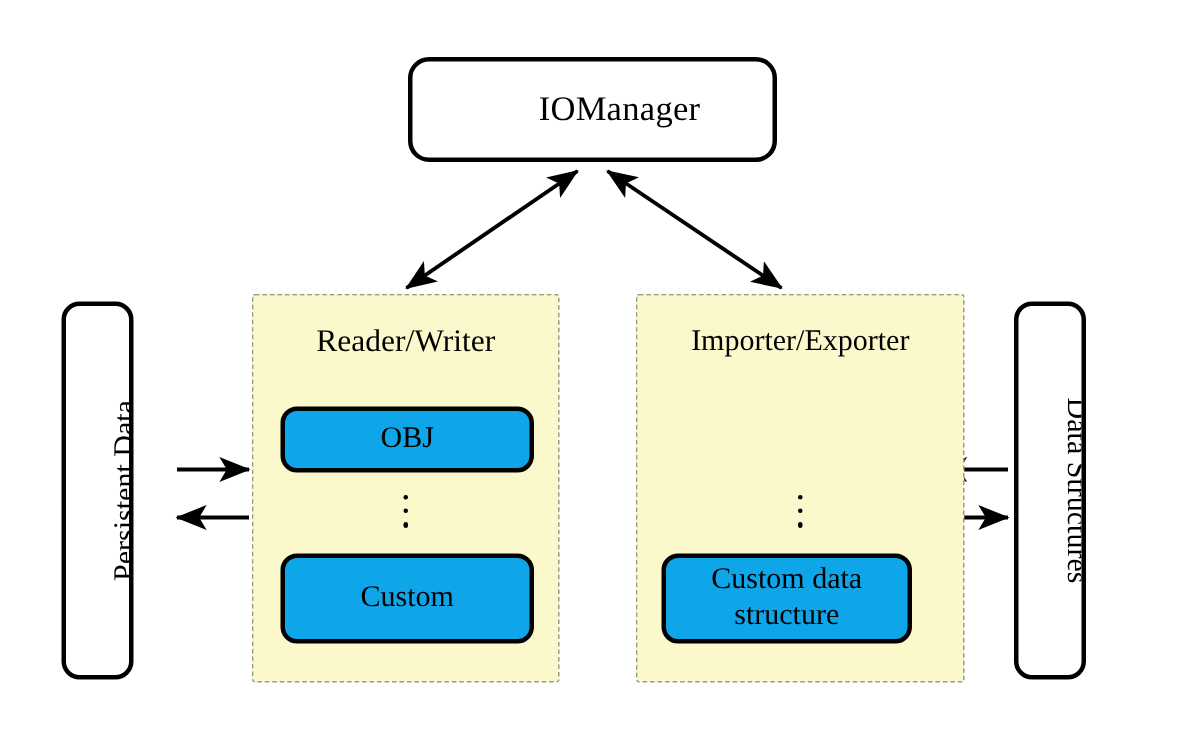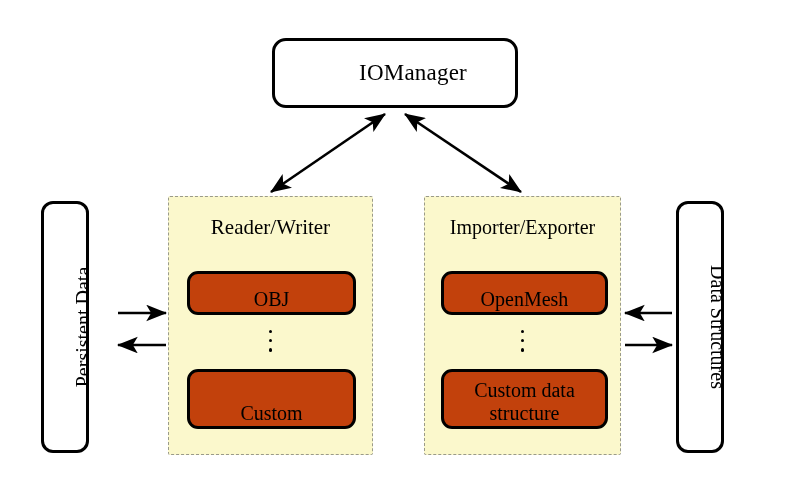--- a/index.html
+++ b/index.html
@@ -40,43 +40,43 @@
     letter-spacing: 0.2px;
   }
 
   
   .group-panel {
     border: 1.6px dashed #9a9a8a;
     border-radius: 2px;
     background: #fbf8cc;
   }
   .panel-left  { left: 168px; top: 196px; width: 205px; height: 259px; }
-  .panel-right { left: 424px; top: 196px; width: 197px; height: 259px; }
+  .panel-right { left: 424px; top: 196px; width: 219px; height: 259px; }
 
   .panel-title {
     position: absolute;
     left: 0;
     right: 0;
     top: 20px;
     text-align: center;
     font-size: 21px;
     line-height: 1;
     white-space: nowrap;
   }
   .panel-right .panel-title { font-size: 20px; }
 
   
   .inner-box {
     position: absolute;
     box-sizing: border-box;
     border: 3px solid #000000;
     border-radius: 11px;
-    background: #c2410c;
-    display: flex;
-    align-items: flex-end;
+    background: #0ea5e9;
+    display: flex;
+    align-items: center;
     justify-content: center;
     text-align: center;
     font-size: 20px;
     line-height: 1.18;
   }
   .panel-left .inner-box  { left: 18px; width: 169px; }
   .panel-right .inner-box { left: 16px; width: 167px; }
   .box-top  { top: 74px; height: 44px; }
   .box-bot  { top: 172px; height: 60px; }
 
@@ -179,23 +179,20 @@
   <div class="inner-box box-bot">
     <span>
       <span>Custom</span><br>
     </span>
   </div>
 </div>
 
 <div class="abs group-panel panel-right">
   <div class="panel-title">Importer/Exporter</div>
 
-  <div class="inner-box box-top">
-    <span>OpenMesh</span>
-  </div>
 
   <div class="vdots">
     <i></i>
       <i></i>
       <i></i>
   </div>
 
   <div class="inner-box box-bot">
     <span>
       <span>Custom data</span><br>

